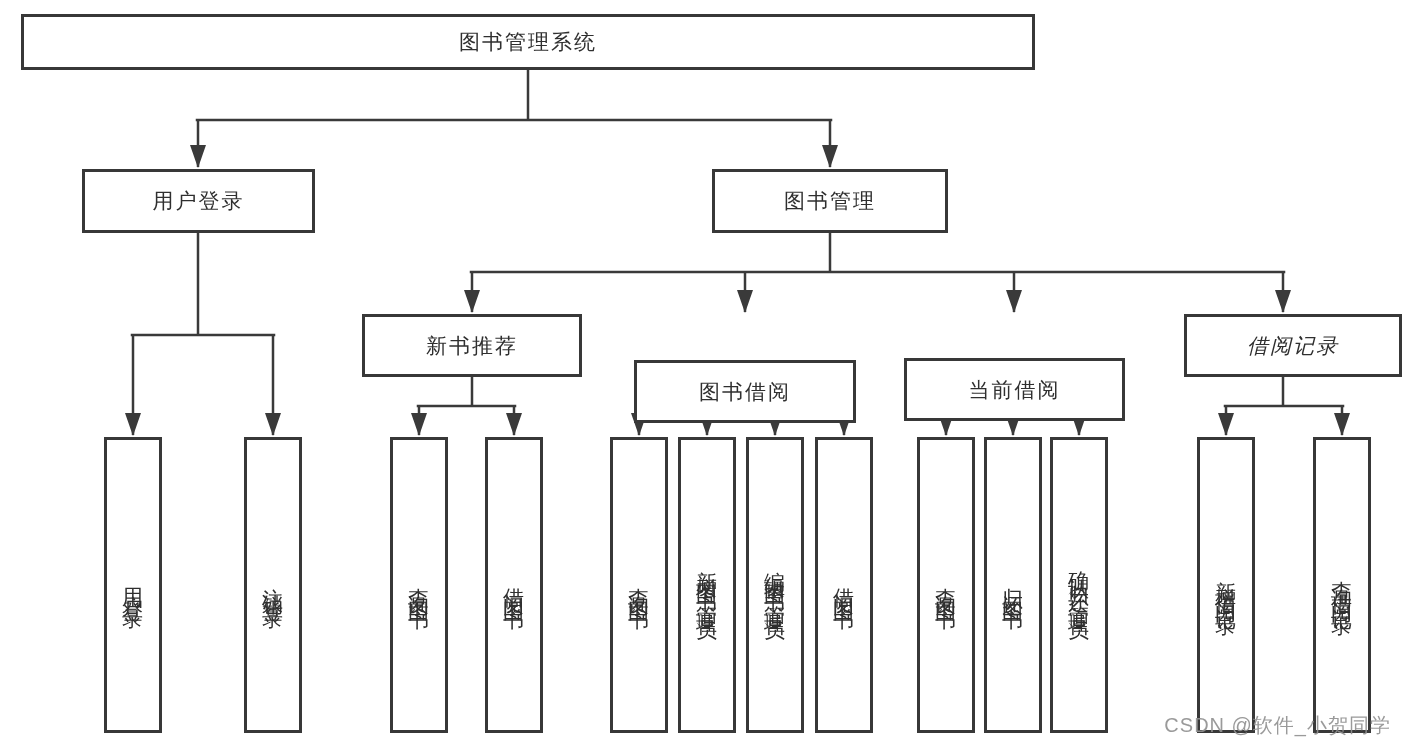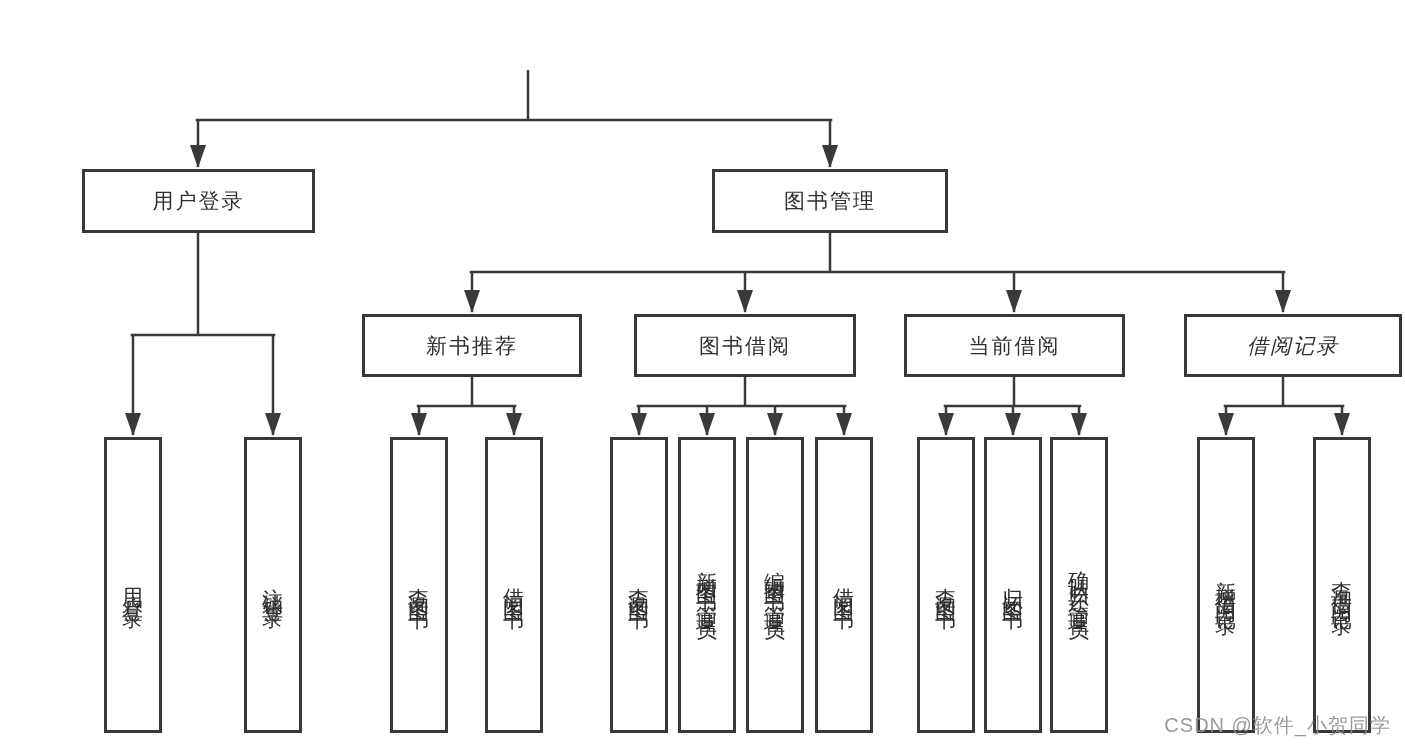--- a/index.html
+++ b/index.html
@@ -126,35 +126,38 @@
     </g>
 
     <g>
       <line x1="1283" y1="377" x2="1283" y2="406"></line>
       <line x1="1225" y1="406" x2="1343" y2="406" stroke-linecap="square"></line>
       <line x1="1226" y1="406" x2="1226" y2="435" marker-end="url(#arrow)"></line>
       <line x1="1342" y1="406" x2="1342" y2="435" marker-end="url(#arrow)"></line>
     </g>
   </svg>
 
+  <div class="node lvl-top">
+    <span>图书管理系统</span>
+  </div>
 
   <div class="node lvl-2" style="left:82px; width:233px;">
     <span>用户登录</span>
   </div>
   <div class="node lvl-3" style="left:362px; width:220px;">
     <span>新书推荐</span>
   </div>
 
   <div class="node lvl-2" style="left:712px; width:236px;">
     <span>图书管理</span>
   </div>
-  <div class="node lvl-3" style="left:634px; width:222px;">
+  <div class="node lvl-3" style="left:634px; width:222px;margin-top:46px;">
     <span>图书借阅</span>
   </div>
-  <div class="node lvl-3" style="left:904px; width:221px;">
+  <div class="node lvl-3" style="left:904px; width:221px;margin-top:44px;">
     <span>当前借阅</span>
   </div>
   <div class="node lvl-3" style="left:1184px; width:218px;font-style:italic;">
     <span>借阅记录</span>
   </div>
 
   <div class="node leaf" style="left:104px;">
     <span>用户登录</span>
   </div>
   <div class="node leaf" style="left:244px;">

